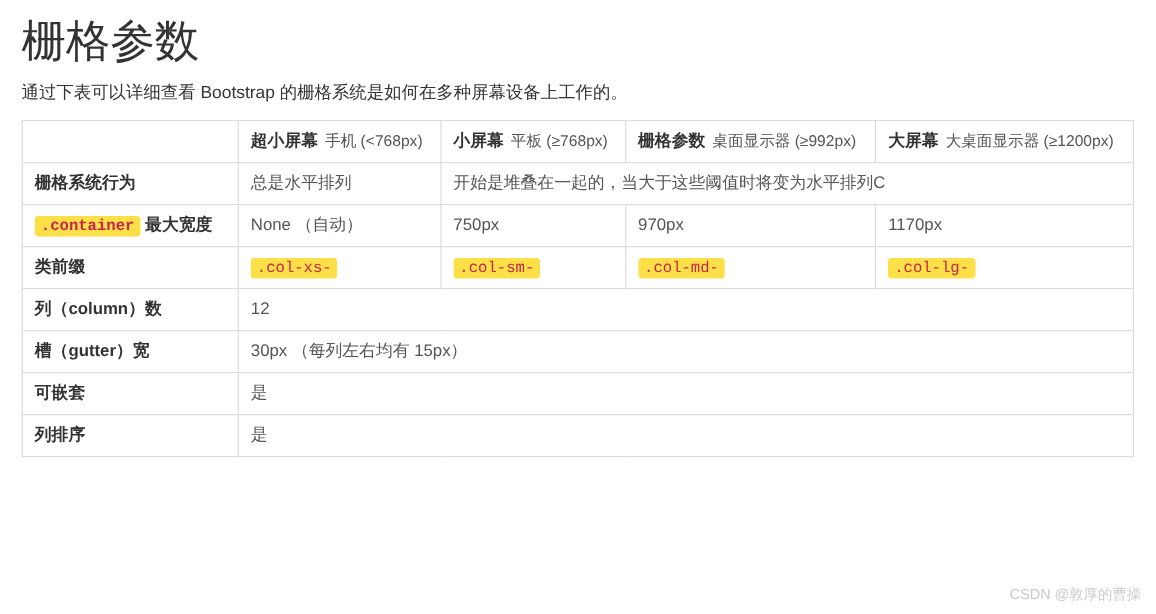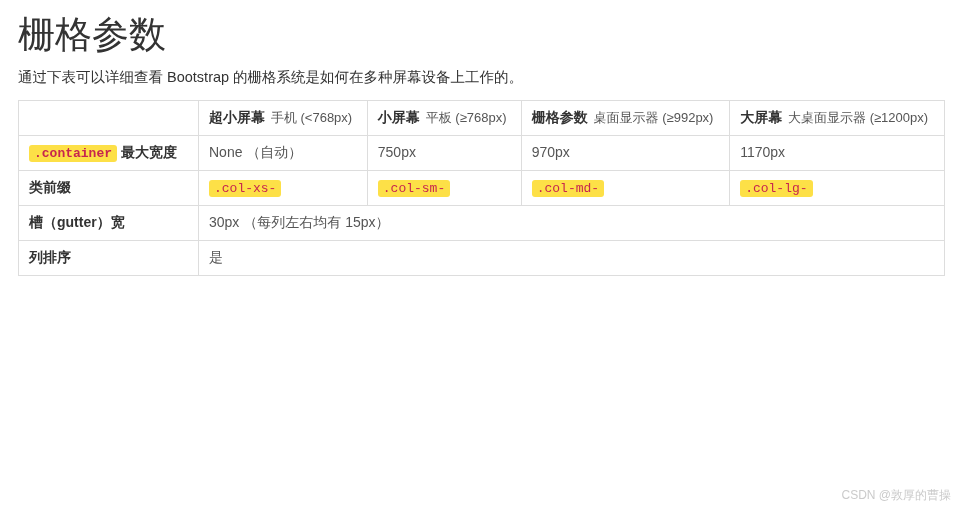--- a/index.html
+++ b/index.html
@@ -94,38 +94,51 @@
         <span class="sub">桌面显示器 (≥992px)</span>
       </th>
       <th>
         <span>大屏幕</span>
         <span class="sub">大桌面显示器 (≥1200px)</span>
       </th>
     </tr>
   </thead>
   <tbody>
     <tr>
+      <th>栅格系统行为</th>
+      <td>总是水平排列</td>
+      <td colspan="3">开始是堆叠在一起的，当大于这些阈值时将变为水平排列C</td>
+    </tr>
+    <tr>
       <th>
         <code>.container</code><span> 最大宽度</span>
       </th>
       <td>None （自动）</td>
       <td>750px</td>
       <td>970px</td>
       <td>1170px</td>
     </tr>
     <tr>
       <th>类前缀</th>
       <td><code>.col-xs-</code></td>
       <td><code>.col-sm-</code></td>
       <td><code>.col-md-</code></td>
       <td><code>.col-lg-</code></td>
     </tr>
     <tr>
+      <th>列（column）数</th>
+      <td colspan="4">12</td>
+    </tr>
+    <tr>
       <th>槽（gutter）宽</th>
       <td colspan="4">30px （每列左右均有 15px）</td>
+    </tr>
+    <tr>
+      <th>可嵌套</th>
+      <td colspan="4">是</td>
     </tr>
     <tr>
       <th>列排序</th>
       <td colspan="4">是</td>
     </tr>
   </tbody>
 </table>
 
 <div class="watermark">CSDN @敦厚的曹操</div>
 

